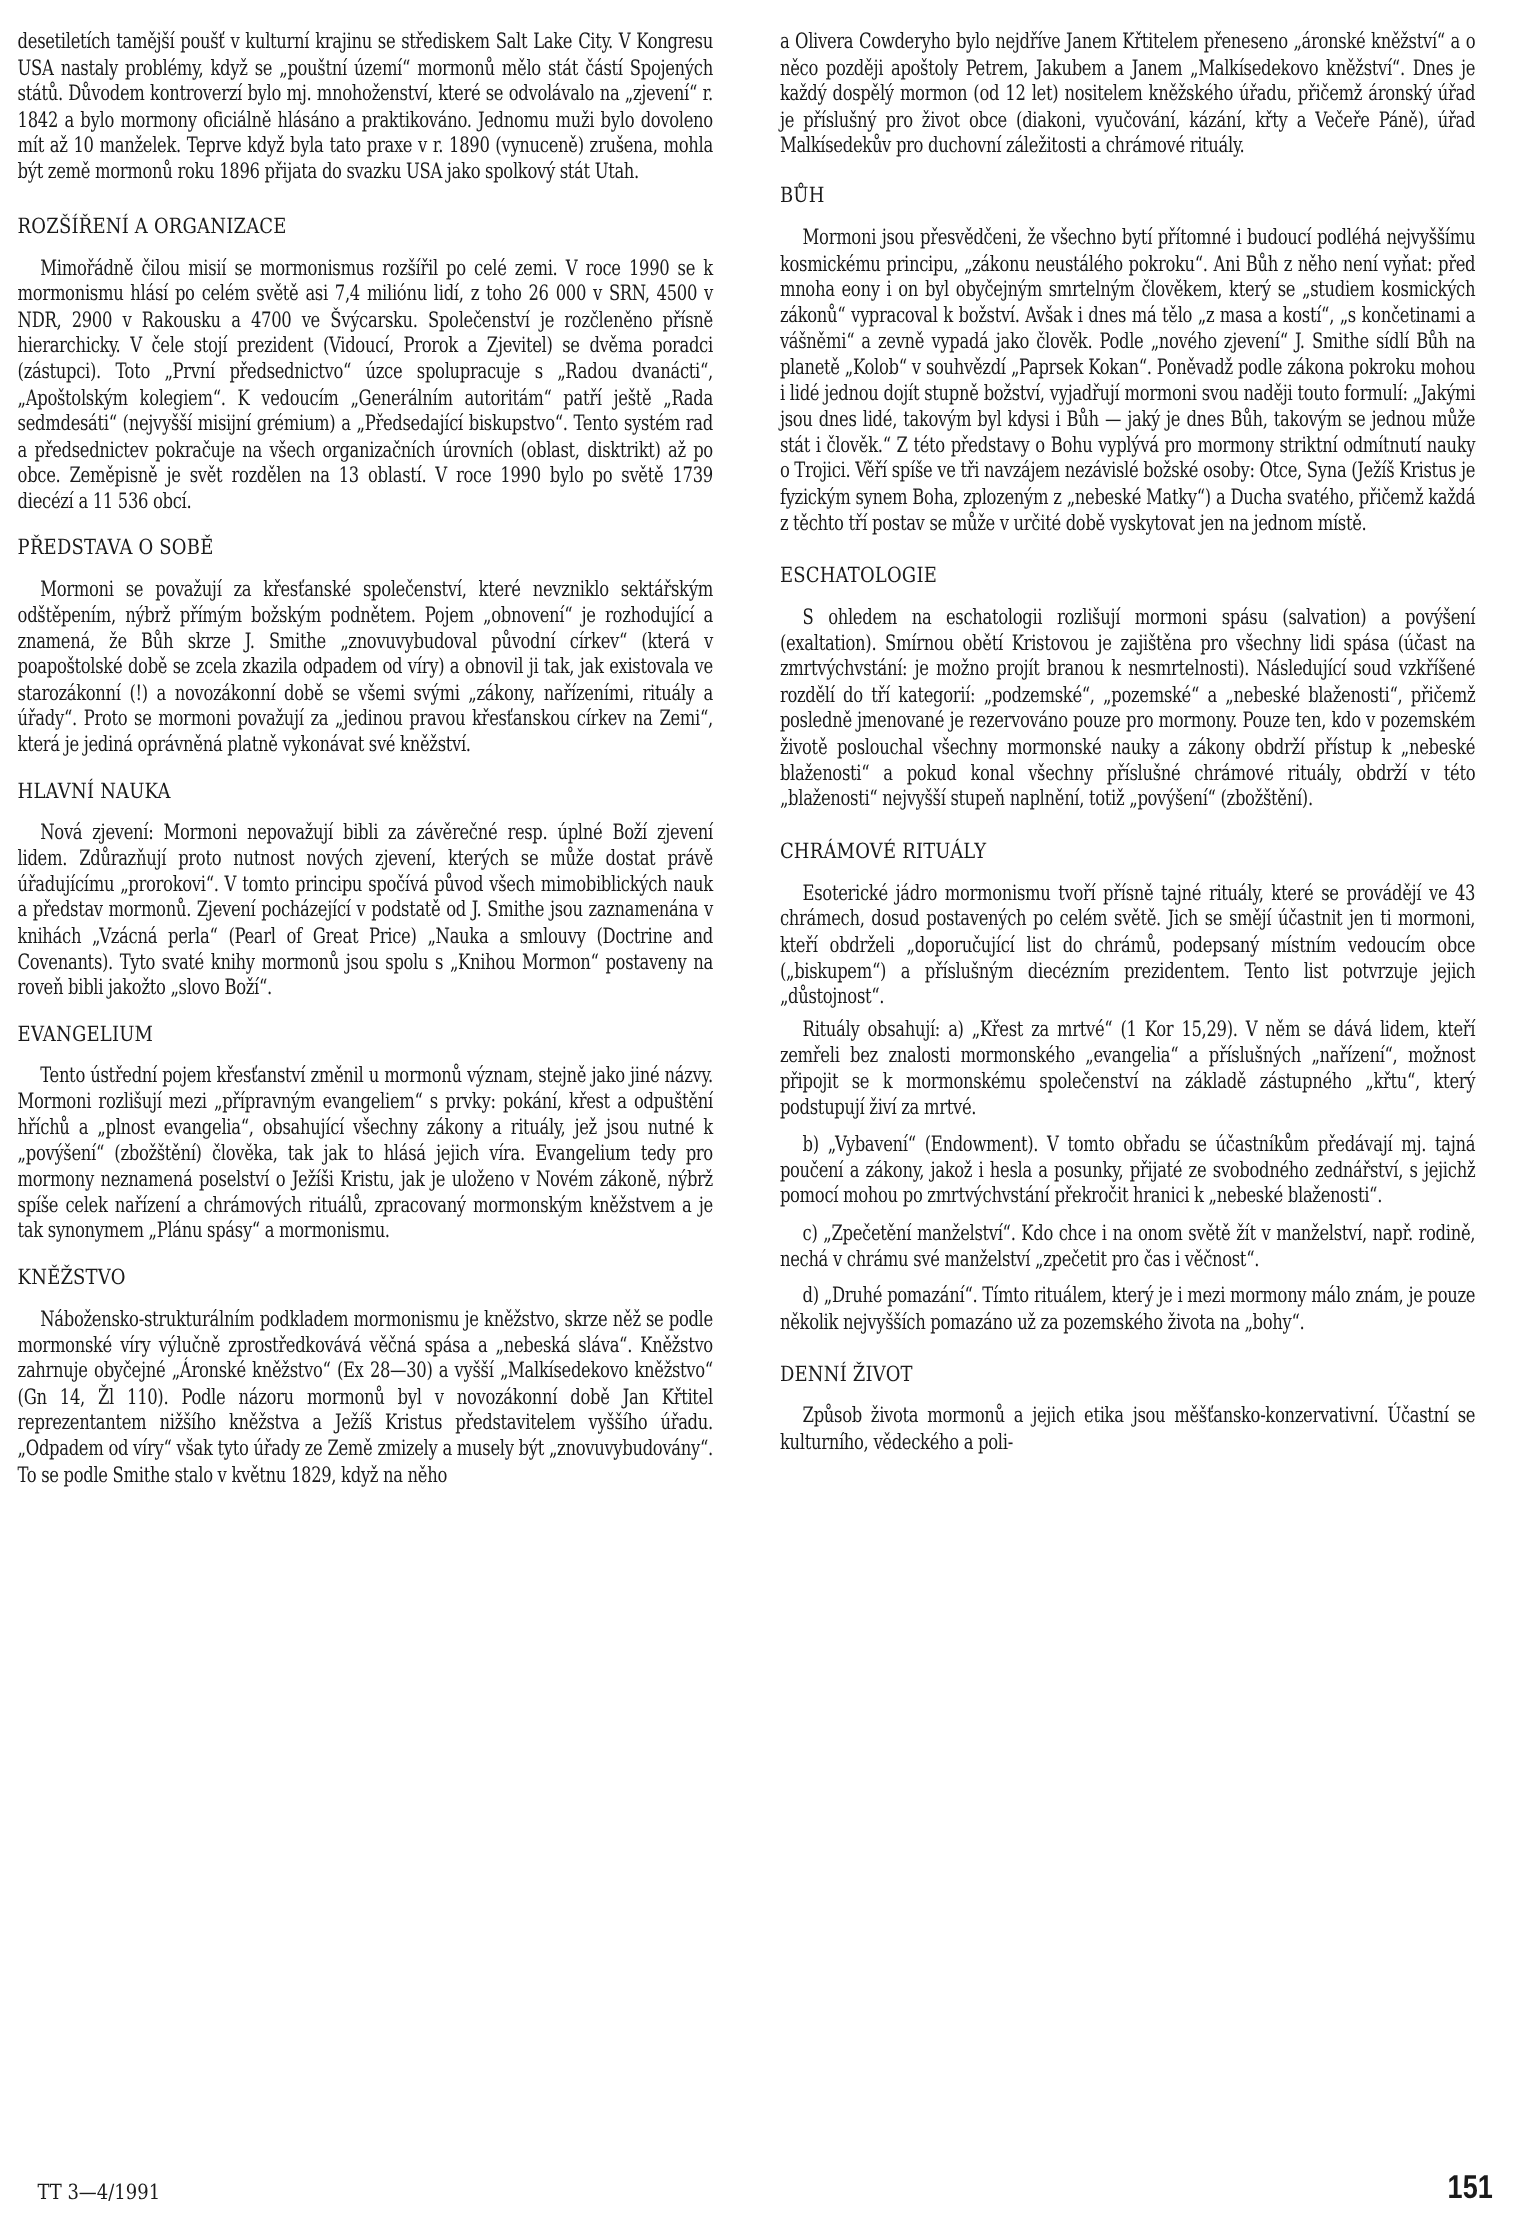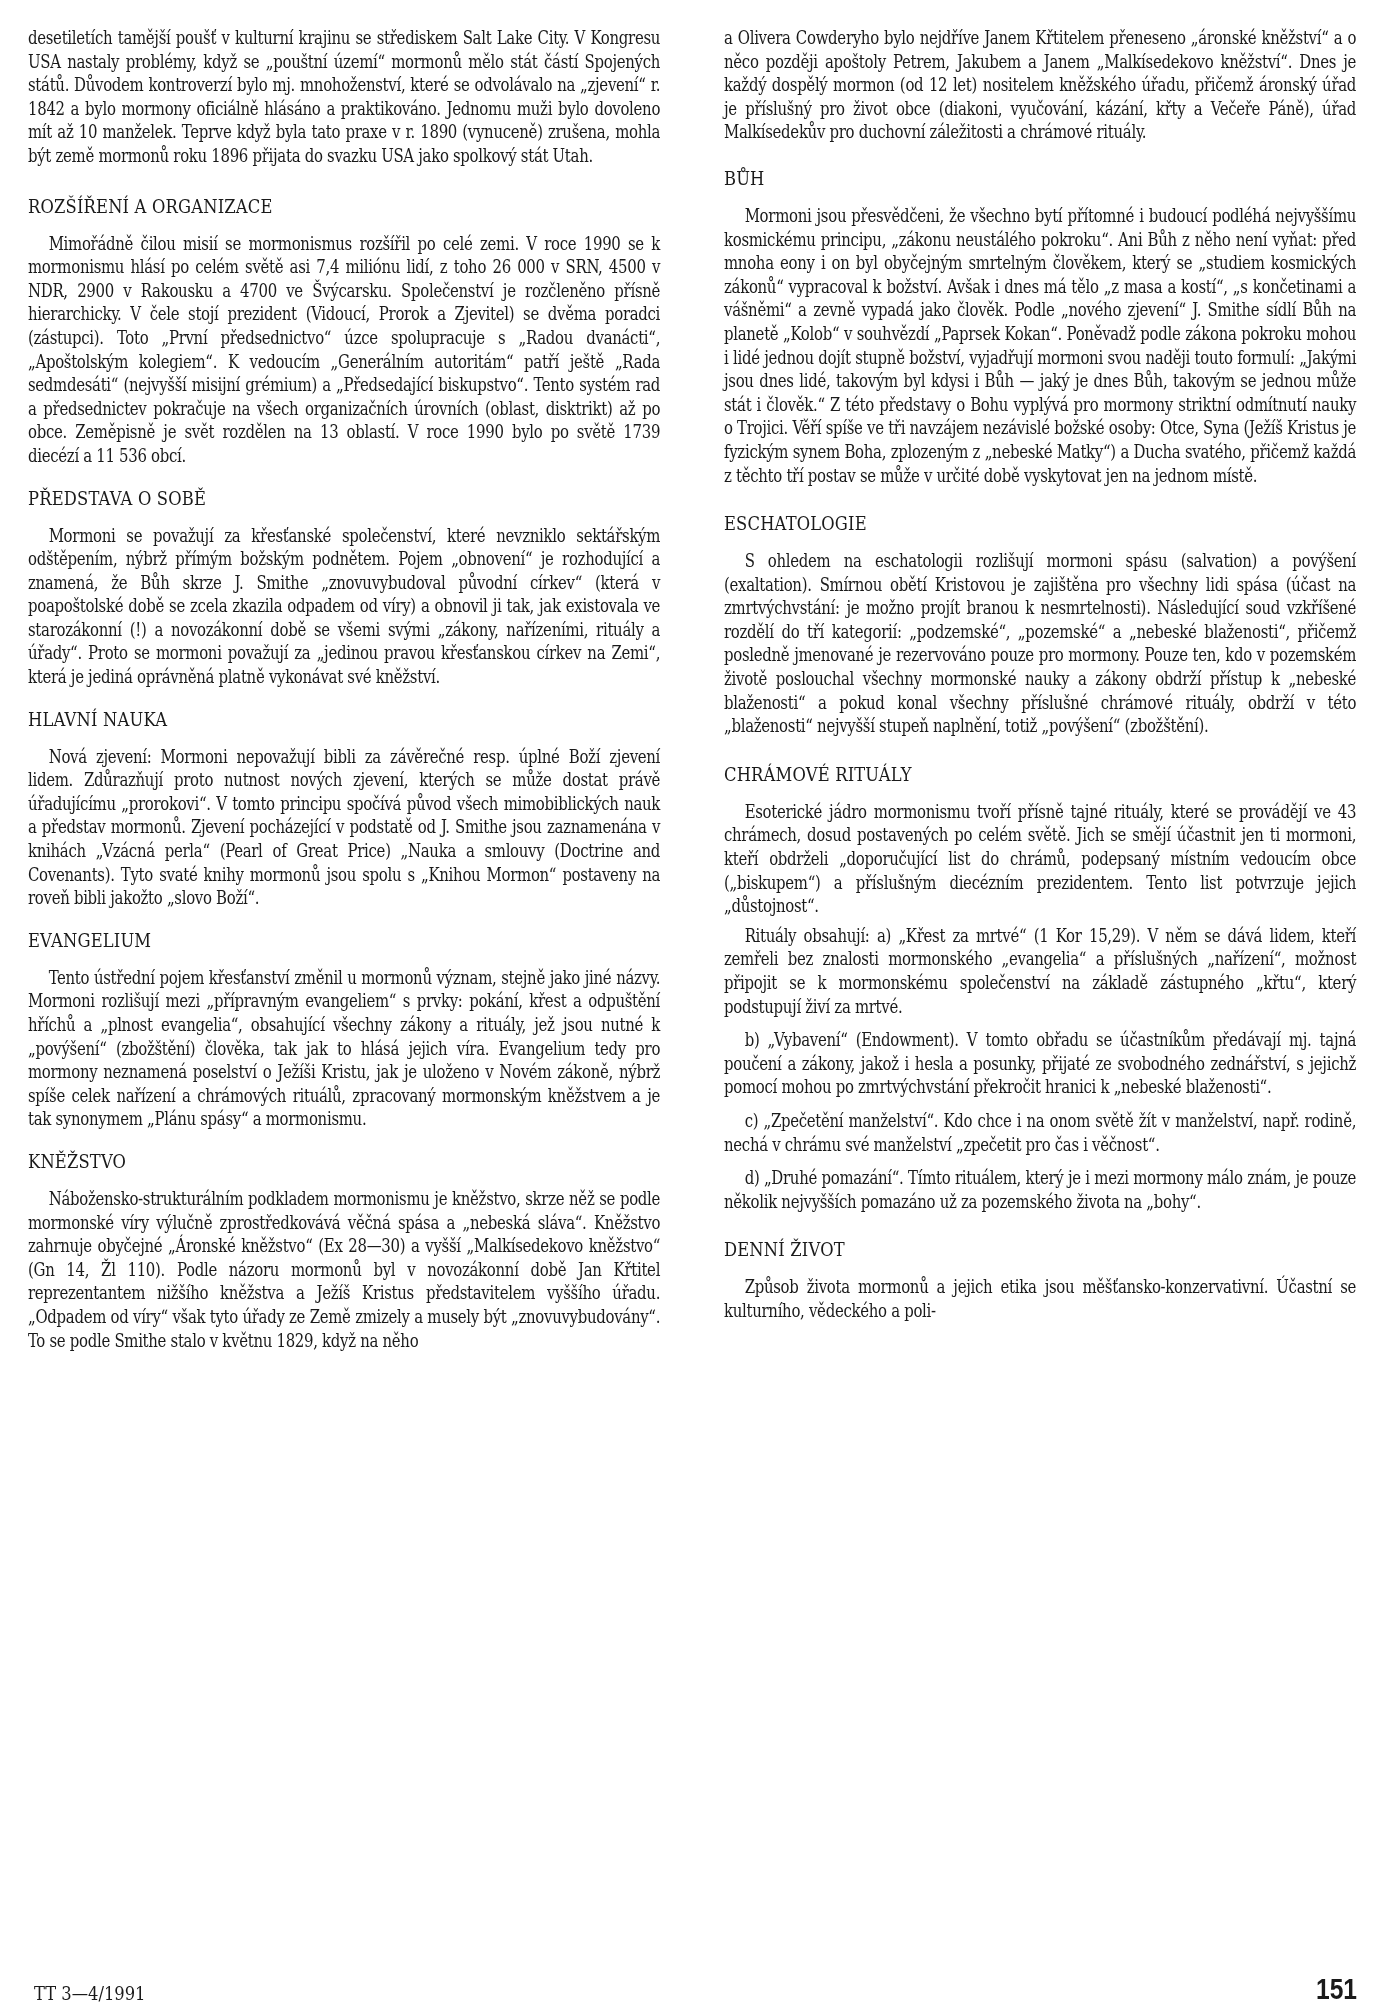--- a/index.html
+++ b/index.html
@@ -3,22 +3,22 @@
 <meta charset="utf-8">
 <style>
   html, body { margin: 0; padding: 0; background: #ffffff; }
   body {
     width: 1393px; height: 2014px; position: relative; overflow: hidden;
     font-family: "DejaVu Serif", "Liberation Serif", serif;
     color: #1a1a1a;
   }
   .page { position: absolute; left: 0; top: 0; width: 1393px; height: 2014px; }
   .col { position: absolute; top: 26px; }
-  .col-left { left: 28px; width: 632px; }
-  .col-right { left: 724px; width: 632px; }
+  .col-left { left: 16px; width: 632px; }
+  .col-right { left: 709px; width: 632px; }
   .para {
     margin: 0; text-align: justify; font-size: 19.3px; line-height: 23.6px;
     letter-spacing: -0.35px; font-stretch: condensed;
     transform: scaleX(0.86); transform-origin: left top; width: 735px;
   }
   .para.indent { text-indent: 24px; }
   .heading {
     margin: 0; font-size: 19px; line-height: 24px; font-weight: normal;
     letter-spacing: 0.2px; transform: scaleX(0.86); transform-origin: left top;
     width: 735px;

